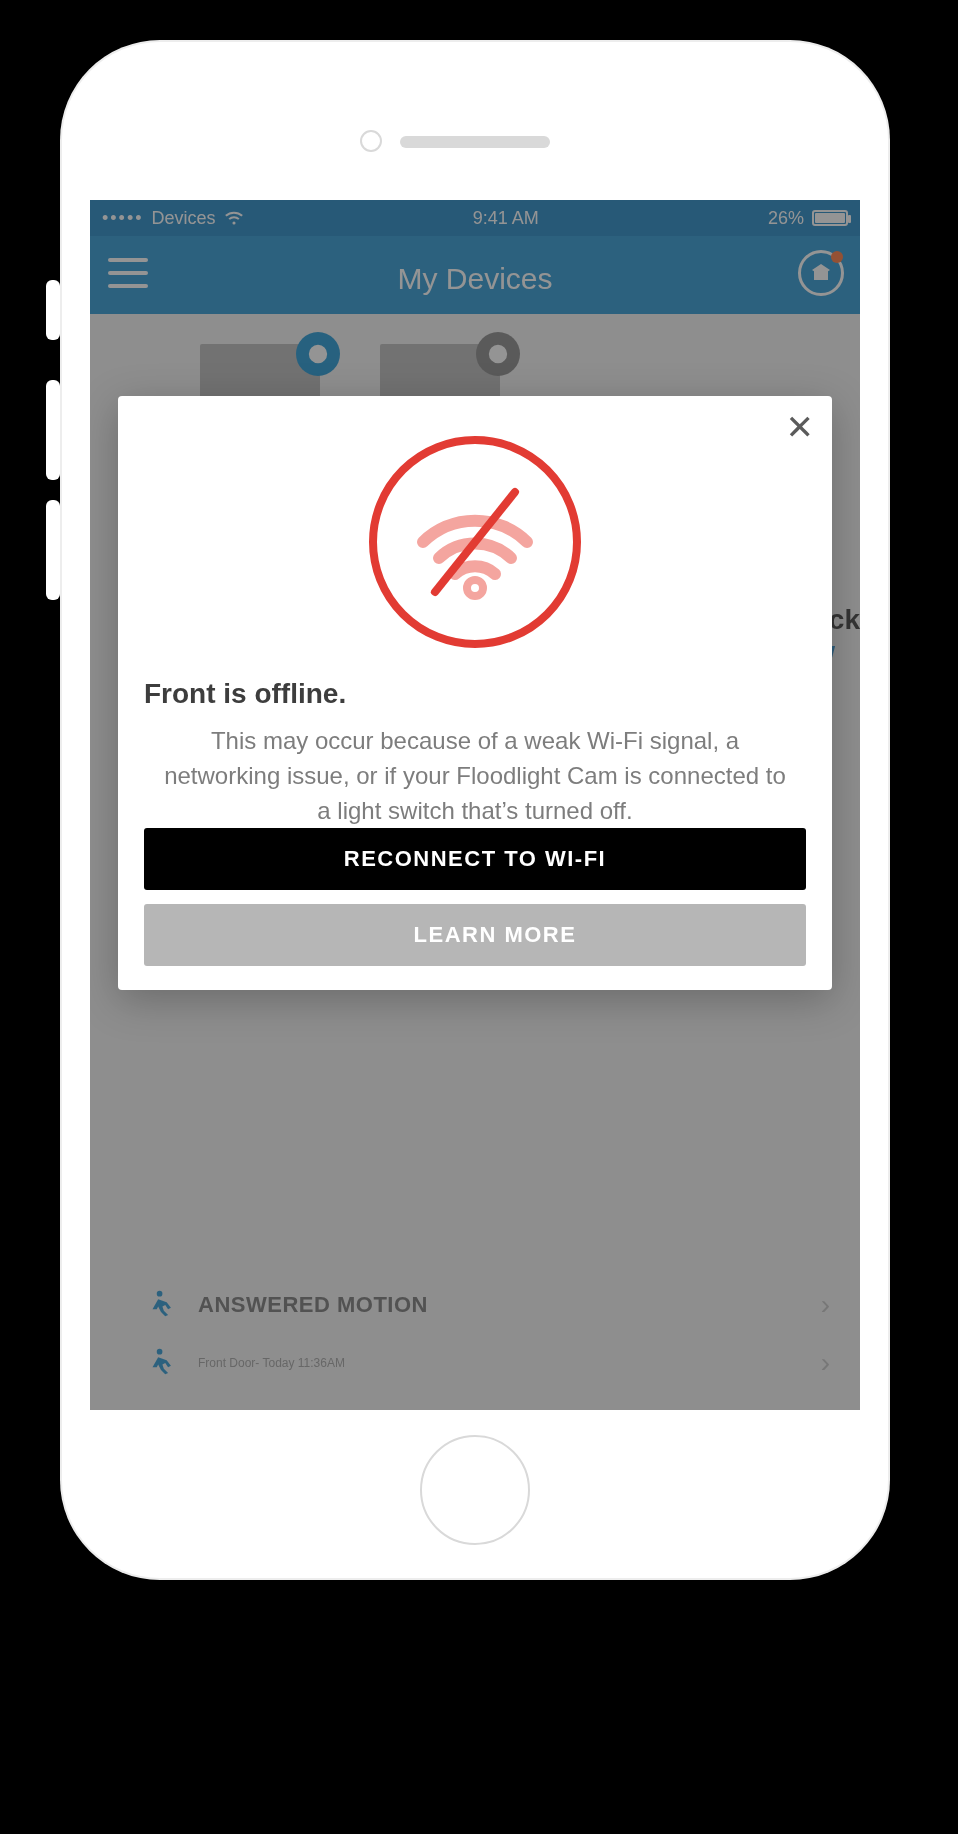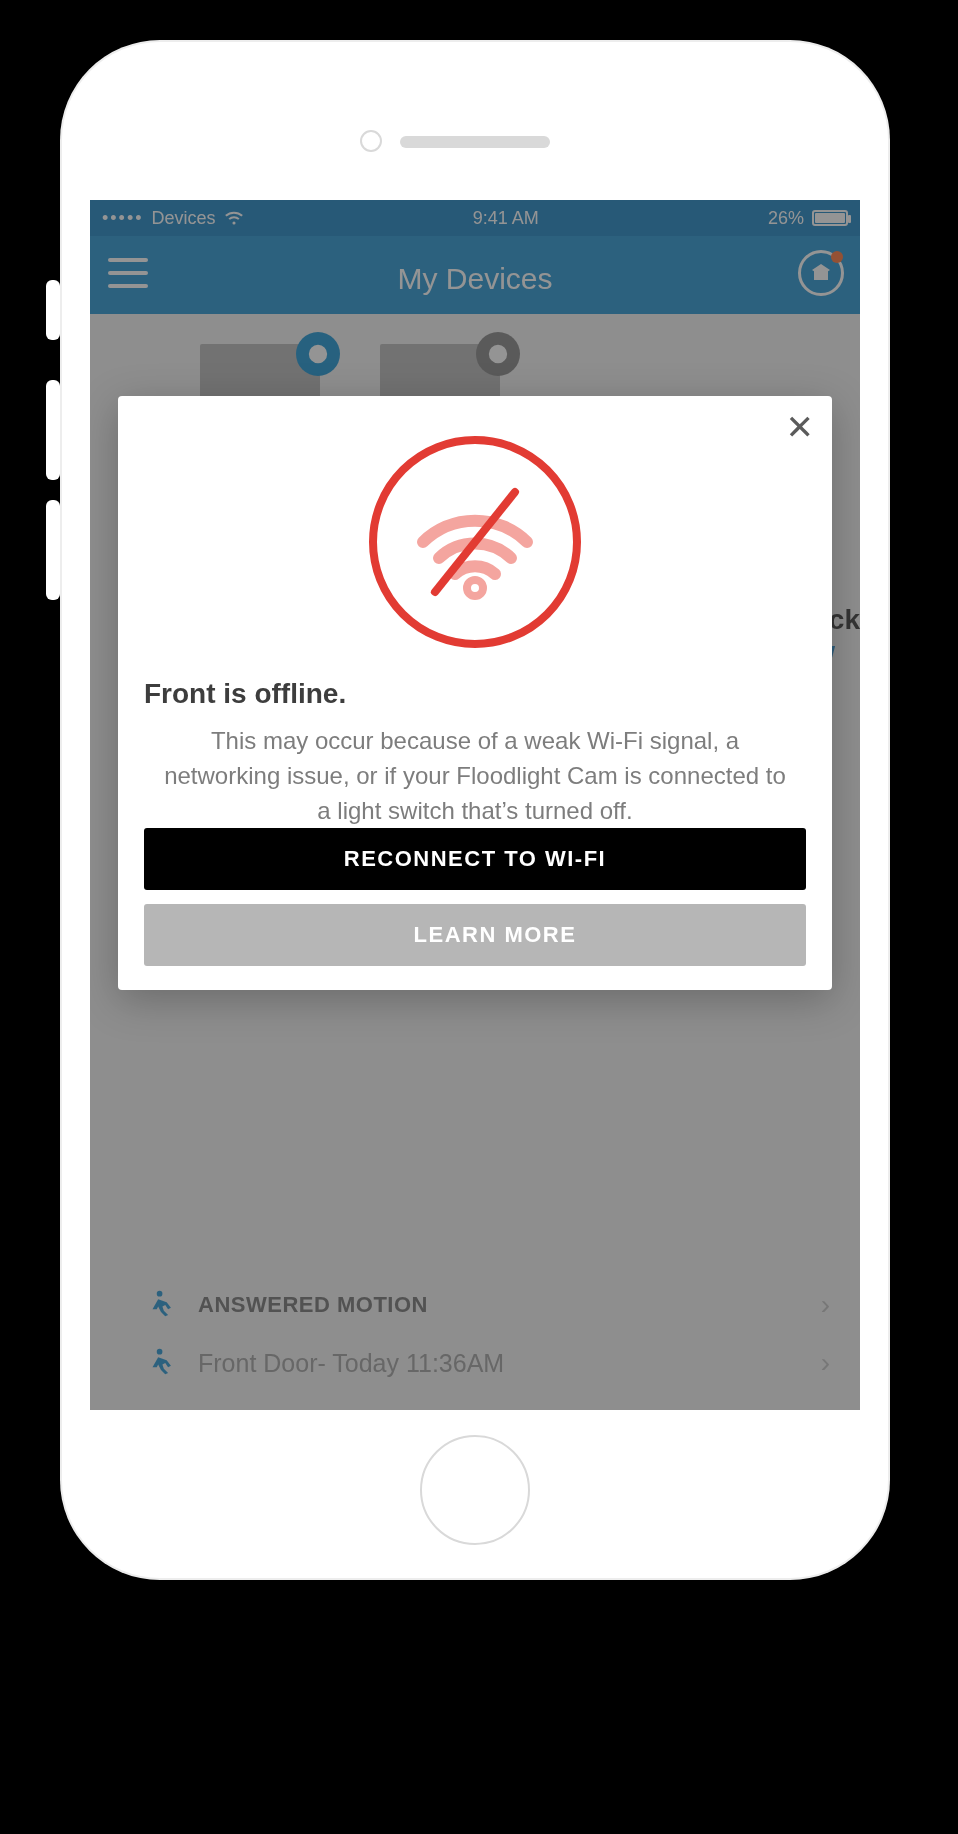--- a/index.html
+++ b/index.html
@@ -59,21 +59,21 @@
   .bg-content { position: relative; height: calc(100% - 114px); background: #f1f1f1; }
   .dev-row { display:flex; gap:60px; padding: 30px 40px 0 110px; }
   .dev { width:120px; height:80px; background:#b3b3b3; position:relative; border-radius:2px; }
   .dev-pill{ position:absolute; top:-12px; right:-20px; width:44px; height:44px; border-radius:50%; display:flex; align-items:center; justify-content:center;}
   .dev-pill.blue{ background:#0f8fd1;}
   .dev-pill.gray{ background:#7f7f7f;}
   .log { position:absolute; left:0; right:0; bottom:0; padding: 0 24px 18px; margin-left: 24px; }
   .log-item{ display:flex; align-items:center; gap:20px; padding:12px 6px; color:#7a7a7a;}
   .log-item .runner{ width:34px; height:34px; color:#1a8fce;}
   .log-item .texts{ flex:1;}
-  .log-item .line1{ font-size:25px; color:#9b9b9b;}
+  .log-item .line1{ font-size:12px; color:#9b9b9b;}
   .log-item .line2{ font-size:22px; font-weight:700; color:#6d6d6d; letter-spacing:.5px;}
   .chev{ font-size:28px; color:#bfbfbf;}
 
   
   .modal {
     position: absolute; left: 28px; right: 28px; top: 196px;
     background: #fff; border-radius: 4px; padding: 26px 26px 24px;
     box-shadow: 0 10px 40px rgba(0,0,0,.25);
   }
   .modal .close { position:absolute; top:14px; right:18px; font-size:34px; color:#5b5b5b; line-height:1; background:none; border:none; cursor:pointer;}

